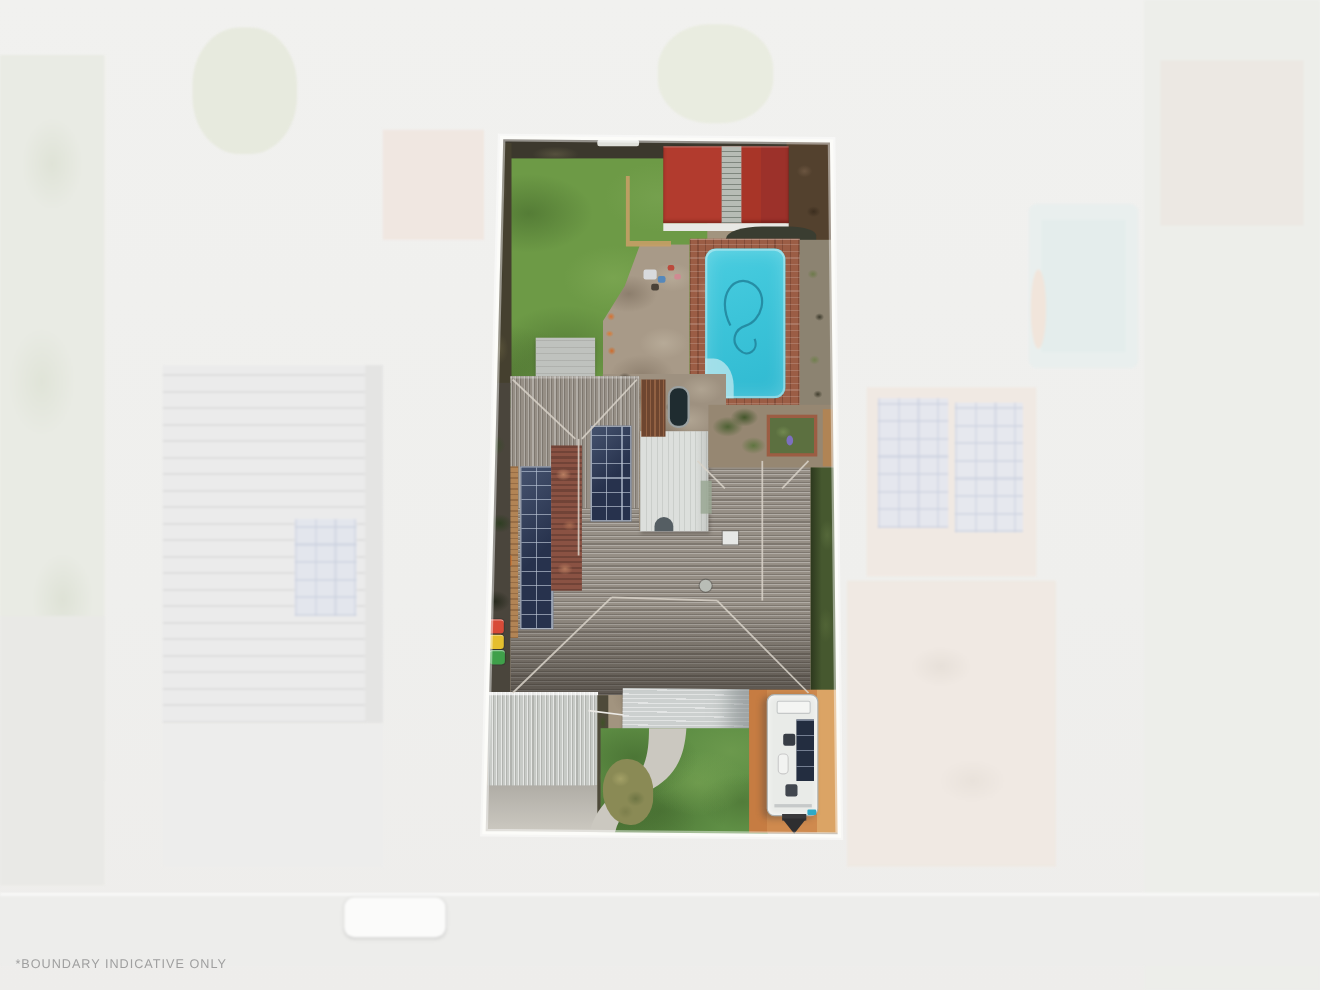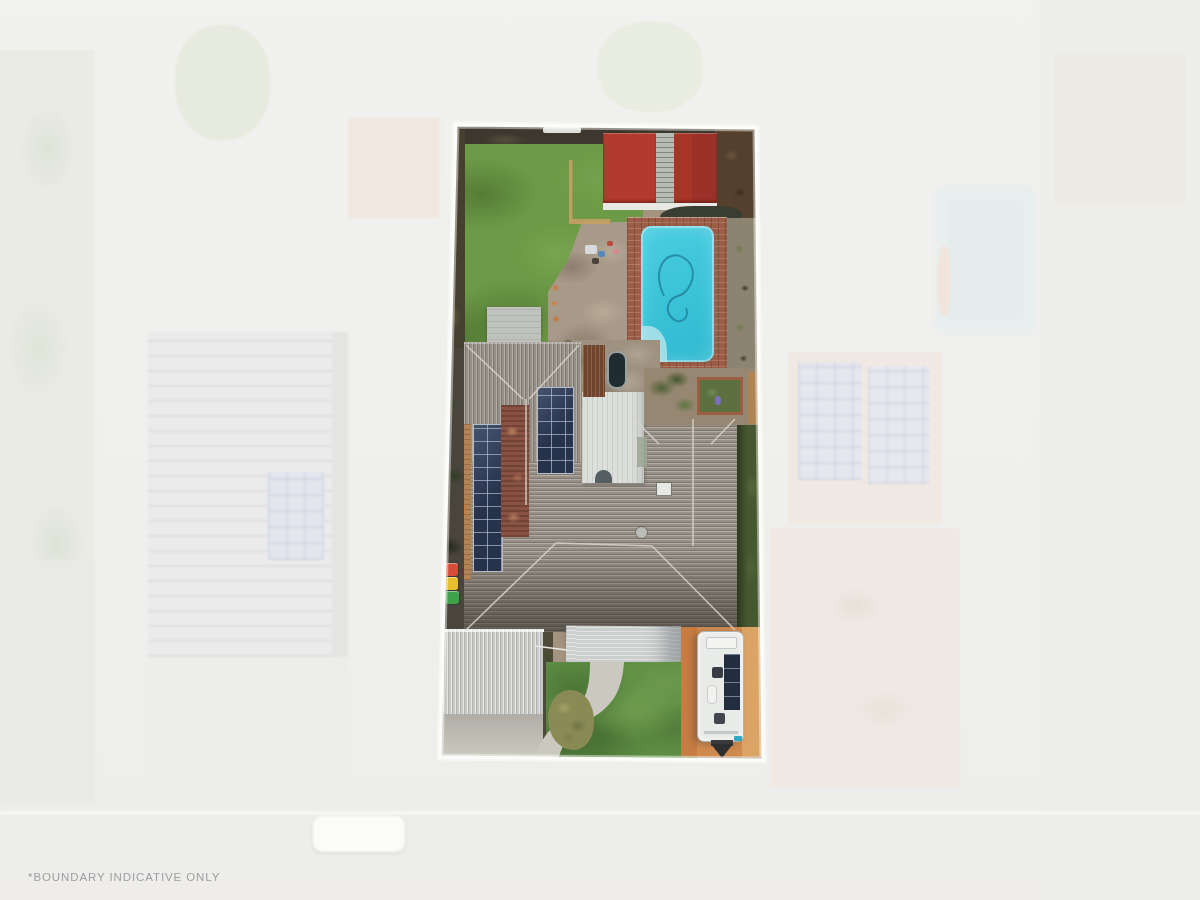--- a/index.html
+++ b/index.html
@@ -211,14 +211,14 @@
       <line x1="535" y1="646" x2="567" y2="650" stroke="#eceae6" stroke-width="1.5"></line>
       <path d="M664,296 C650,268 668,248 684,258 C700,268 692,292 678,296 C668,299 664,310 672,318 C680,326 690,318 686,308" fill="none" stroke="#1f7f97" stroke-width="2" opacity=".8"></path>
     </svg>
   </div>
 
   <svg class="abs" width="1200" height="900" style="left:0;top:0;pointer-events:none;">
     <polygon points="456,125 756,128 763,760 440,757" fill="none" stroke="rgba(255,255,255,.45)" stroke-width="7"></polygon>
     <polygon points="456,125 756,128 763,760 440,757" fill="none" stroke="#fcfcf9" stroke-width="3"></polygon>
   </svg>
 
-  <div id="disclaimer" class="abs" style="left:28px;top:871px;">*BOUNDARY INDICATIVE ONLY</div>
+  <div id="disclaimer" class="abs" style="left:14px;top:871px;">*BOUNDARY INDICATIVE ONLY</div>
 </div>
 
 </body></html>

